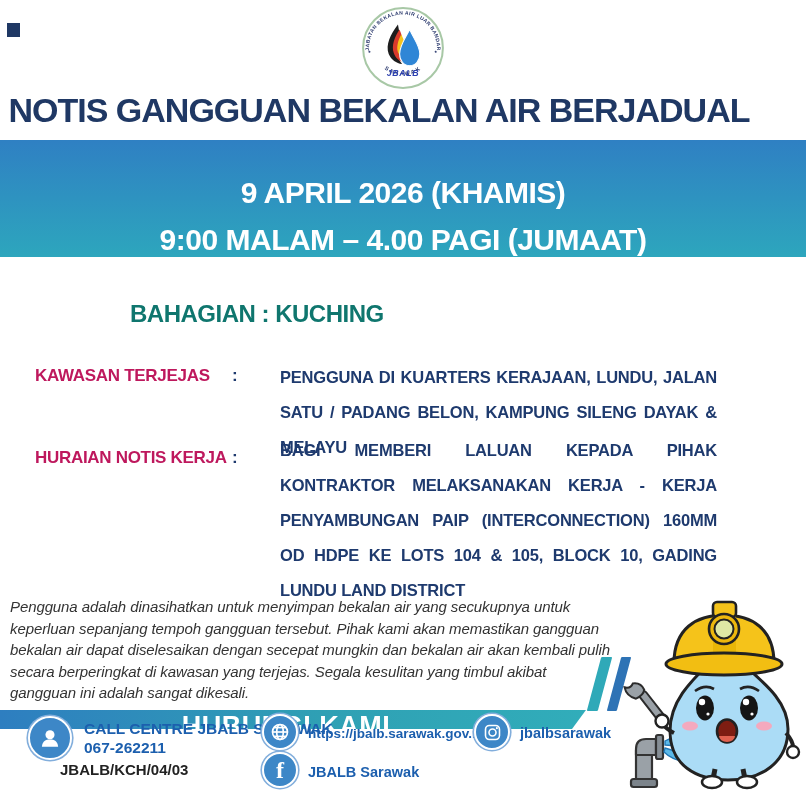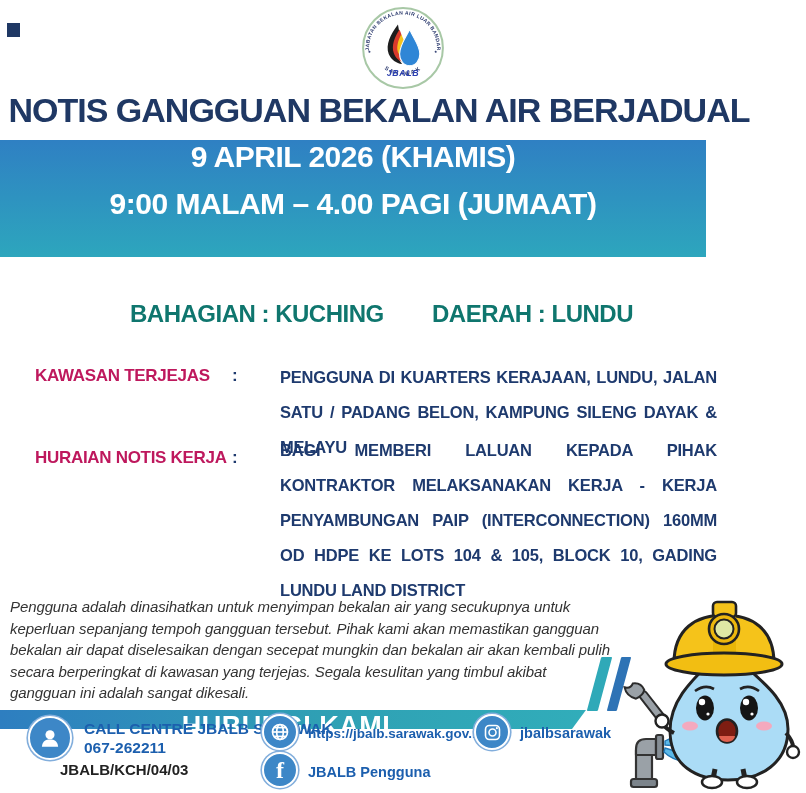--- a/index.html
+++ b/index.html
@@ -7,23 +7,23 @@
         font-family:"Liberation Sans",sans-serif;}
   .abs{position:absolute;}
   
   .corner-mark{left:7px;top:23px;width:13px;height:14px;background:#1F3864;}
   
   .logo{left:361px;top:6px;width:84px;height:84px;}
   
   .title{left:0;top:91px;width:758px;text-align:center;color:#1F3864;
          font-size:34px;font-weight:bold;letter-spacing:-1px;}
   
-  .banner{left:0;top:140px;width:706px;height:117px;
+  .banner{left:0;top:140px;width:806px;height:117px;
           background:linear-gradient(180deg,#2F80C3 0%,#2DA6BD 100%);
-          display:flex;flex-direction:column;align-items:center;justify-content:flex-start;gap:13px;}
+          display:flex;flex-direction:column;align-items:center;justify-content:flex-end;gap:13px;}
   .banner .line{color:#fff;font-weight:bold;font-size:30px;letter-spacing:-0.5px;}
   
   .region-label{top:300px;color:#0f766e;font-weight:bold;font-size:24px;letter-spacing:-0.5px;}
   .bahagian{left:130px;}
   .daerah{left:432px;}
   
   .d-label{color:#be185d;font-weight:bold;font-size:17px;letter-spacing:-0.3px;}
   .d-colon{color:#1e3a6e;font-weight:bold;font-size:17px;}
   .d-value{color:#1e3a6e;font-weight:bold;font-size:16.5px;letter-spacing:-0.2px;
            width:437px;line-height:35px;text-align:justify;}
@@ -90,21 +90,20 @@
   </div>
 
   <div class="abs title">NOTIS GANGGUAN BEKALAN AIR BERJADUAL</div>
 
   <div class="abs banner">
     <div class="line">9 APRIL 2026 (KHAMIS)</div>
     <div class="line">9:00 MALAM – 4.00 PAGI (JUMAAT)</div>
   </div>
 
   <div class="abs region-label bahagian">BAHAGIAN : KUCHING</div>
-  <div class="abs region-label daerah">DAERAH : LUNDU</div>
 
   <div class="abs d-label" style="left:35px;top:366px;">KAWASAN TERJEJAS</div>
   <div class="abs d-colon" style="left:232px;top:366px;">:</div>
   <div class="abs d-value" style="left:280px;top:360px;">PENGGUNA DI KUARTERS KERAJAAN, LUNDU, JALAN SATU / PADANG BELON, KAMPUNG SILENG DAYAK &amp; MELAYU</div>
 
   <div class="abs d-label" style="left:35px;top:448px;">HURAIAN NOTIS KERJA</div>
   <div class="abs d-colon" style="left:232px;top:448px;">:</div>
   <div class="abs d-value" style="left:280px;top:433px;">BAGI MEMBERI LALUAN KEPADA PIHAK KONTRAKTOR MELAKSANAKAN KERJA - KERJA PENYAMBUNGAN PAIP (INTERCONNECTION) 160MM OD HDPE KE LOTS 104 &amp; 105, BLOCK 10, GADING LUNDU LAND DISTRICT</div>
 
   <div class="abs advisory">Pengguna adalah dinasihatkan untuk menyimpan bekalan air yang secukupnya untuk keperluan sepanjang tempoh gangguan tersebut. Pihak kami akan memastikan gangguan bekalan air dapat diselesaikan dengan secepat mungkin dan bekalan air akan kembali pulih secara berperingkat di kawasan yang terjejas. Segala kesulitan yang timbul akibat gangguan ini adalah sangat dikesali.</div>
@@ -132,21 +131,21 @@
       <line x1="3.8" y1="12" x2="20.2" y2="12"></line>
       <line x1="5" y1="7.2" x2="19" y2="7.2"></line>
       <line x1="5" y1="16.8" x2="19" y2="16.8"></line>
     </svg>
   </div>
   <div class="abs c-text web-text">https://jbalb.sarawak.gov.my/</div>
 
   <div class="abs cicon fb-icon">
     <span class="fb-glyph">f</span>
   </div>
-  <div class="abs c-text fb-text">JBALB Pengguna</div>
+  <div class="abs c-text fb-text">JBALB Sarawak</div>
 
   <div class="abs cicon ig-icon">
     <svg viewBox="0 0 24 24" width="21" height="21" fill="none" stroke="#fff" stroke-width="1.8">
       <rect x="4" y="4" width="16" height="16" rx="4.5"></rect>
       <circle cx="12" cy="12" r="4"></circle>
       <circle cx="17" cy="7" r="1.2" fill="#fff" stroke="none"></circle>
     </svg>
   </div>
   <div class="abs c-text ig-text">jbalbsarawak</div>
 

